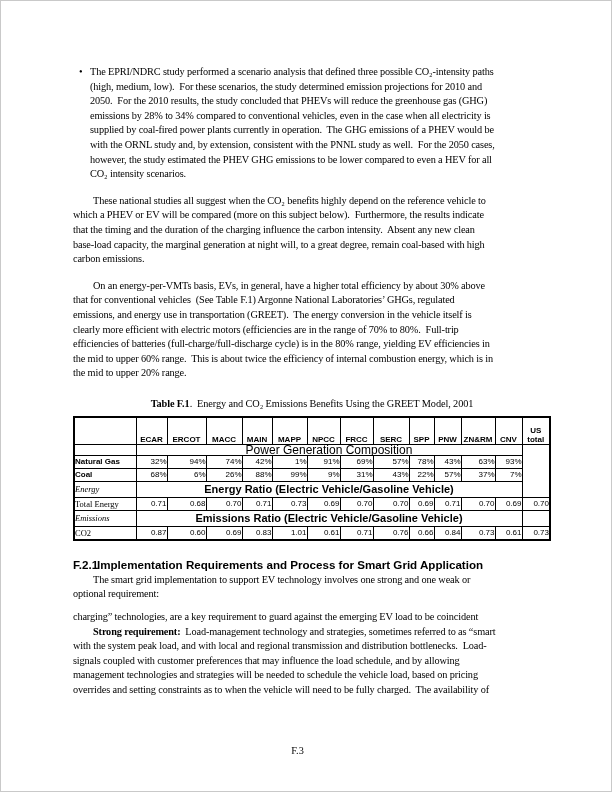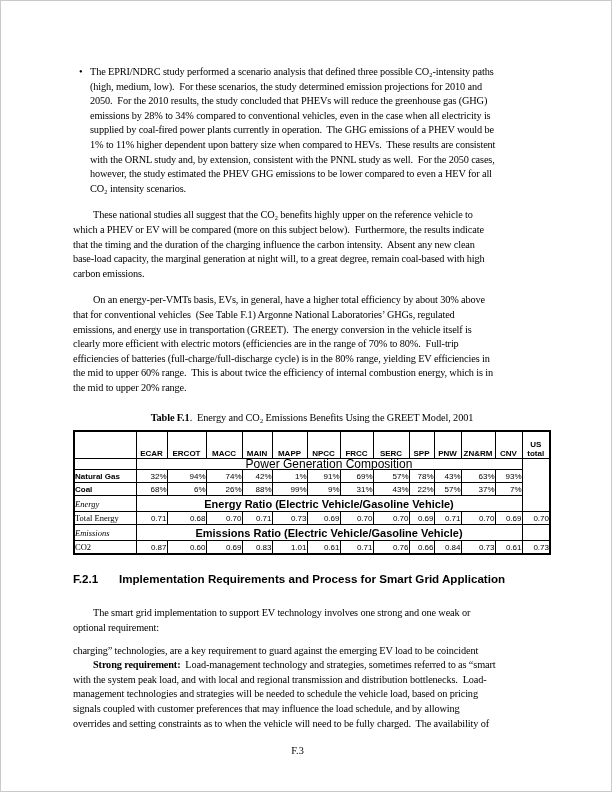--- a/index.html
+++ b/index.html
@@ -54,50 +54,49 @@
   td.span-label { font-size: 12px; text-align: center; height: 10px; line-height: 10px; }
   td.ratio-span { font-size: 11px; font-weight: bold; text-align: center; height: 15px; }
   td.empty-cell { height: 10px; }
   .heading {
     margin-top: 17px;
     font-family: "Liberation Sans", sans-serif;
     font-weight: bold;
     font-size: 11.6px;
     white-space: pre;
   }
-  .hnum { display: inline-block; width: 46px; }
+  .hnum { display: inline-block; width: 24px; }
   .footer {
     position: absolute;
     left: 0; right: 17px; top: 744px;
     text-align: center;
     font-size: 10.3px;
   }
 </style>
 </head>
 <body>
 
 <div class="page">
 
   <div class="bullet-para">
     <span class="bullet-glyph">•</span>
     <div>
         <div class="line">The EPRI/NDRC study performed a scenario analysis that defined three possible CO₂-intensity paths</div>
         <div class="line">(high, medium, low).  For these scenarios, the study determined emission projections for 2010 and</div>
         <div class="line">2050.  For the 2010 results, the study concluded that PHEVs will reduce the greenhouse gas (GHG)</div>
         <div class="line">emissions by 28% to 34% compared to conventional vehicles, even in the case when all electricity is</div>
         <div class="line">supplied by coal-fired power plants currently in operation.  The GHG emissions of a PHEV would be</div>
-        <div class="line">1% to 11% higher dependent upon battery size when compared to HEVs.  These results are consistent</div>
         <div class="line">with the ORNL study and, by extension, consistent with the PNNL study as well.  For the 2050 cases,</div>
         <div class="line">however, the study estimated the PHEV GHG emissions to be lower compared to even a HEV for all</div>
         <div class="line">CO₂ intensity scenarios.</div>
       </div>
   </div>
 
   <div class="para indent-first">
-      <div class="line">These national studies all suggest that the CO₂ benefits highly upper on the reference vehicle to</div>
+      <div class="line">These national studies all suggest when the CO₂ benefits highly depend on the reference vehicle to</div>
       <div class="line">which a PHEV or EV will be compared (more on this subject below).  Furthermore, the results indicate</div>
       <div class="line">that the timing and the duration of the charging influence the carbon intensity.  Absent any new clean</div>
       <div class="line">base-load capacity, the marginal generation at night will, to a great degree, remain coal-based with high</div>
       <div class="line">carbon emissions.</div>
     </div>
 
   <div class="para indent-first">
       <div class="line">On an energy-per-VMTs basis, EVs, in general, have a higher total efficiency by about 30% above</div>
       <div class="line">that for conventional vehicles  (See Table F.1) Argonne National Laboratories’ GHGs, regulated</div>
       <div class="line">emissions, and energy use in transportation (GREET).  The energy conversion in the vehicle itself is</div>
@@ -217,29 +216,29 @@
           <td class="num">0.84</td>
           <td class="num">0.73</td>
           <td class="num">0.61</td>
       <td class="num">0.73</td>
     </tr>
   </tbody>
     </table>
 
   <div class="heading"><span class="hnum">F.2.1</span><span>Implementation Requirements and Process for Smart Grid Application</span></div>
 
-  <div class="para indent-first" style="margin-top:21px;">
+  <div class="para indent-first" style="margin-top:2px;">
       <div class="line">The smart grid implementation to support EV technology involves one strong and one weak or</div>
       <div class="line">optional requirement:</div>
     </div>
 
   <div class="para" style="margin-top:8px;">
     <div class="line">charging” technologies, are a key requirement to guard against the emerging EV load to be coincident</div>
   <div class="line" style="padding-left:20px;"><span class="bold">Strong requirement:</span><span>  Load-management technology and strategies, sometimes referred to as “smart</span></div>
       <div class="line">with the system peak load, and with local and regional transmission and distribution bottlenecks.  Load-</div>
+      <div class="line">signals coupled with customer preferences that may influence the load schedule, and by allowing</div>
       <div class="line">management technologies and strategies will be needed to schedule the vehicle load, based on pricing</div>
-      <div class="line">signals coupled with customer preferences that may influence the load schedule, and by allowing</div>
       <div class="line">overrides and setting constraints as to when the vehicle will need to be fully charged.  The availability of</div>
     </div>
 
   <div class="footer">F.3</div>
 
 </div>
 
 </body></html>

